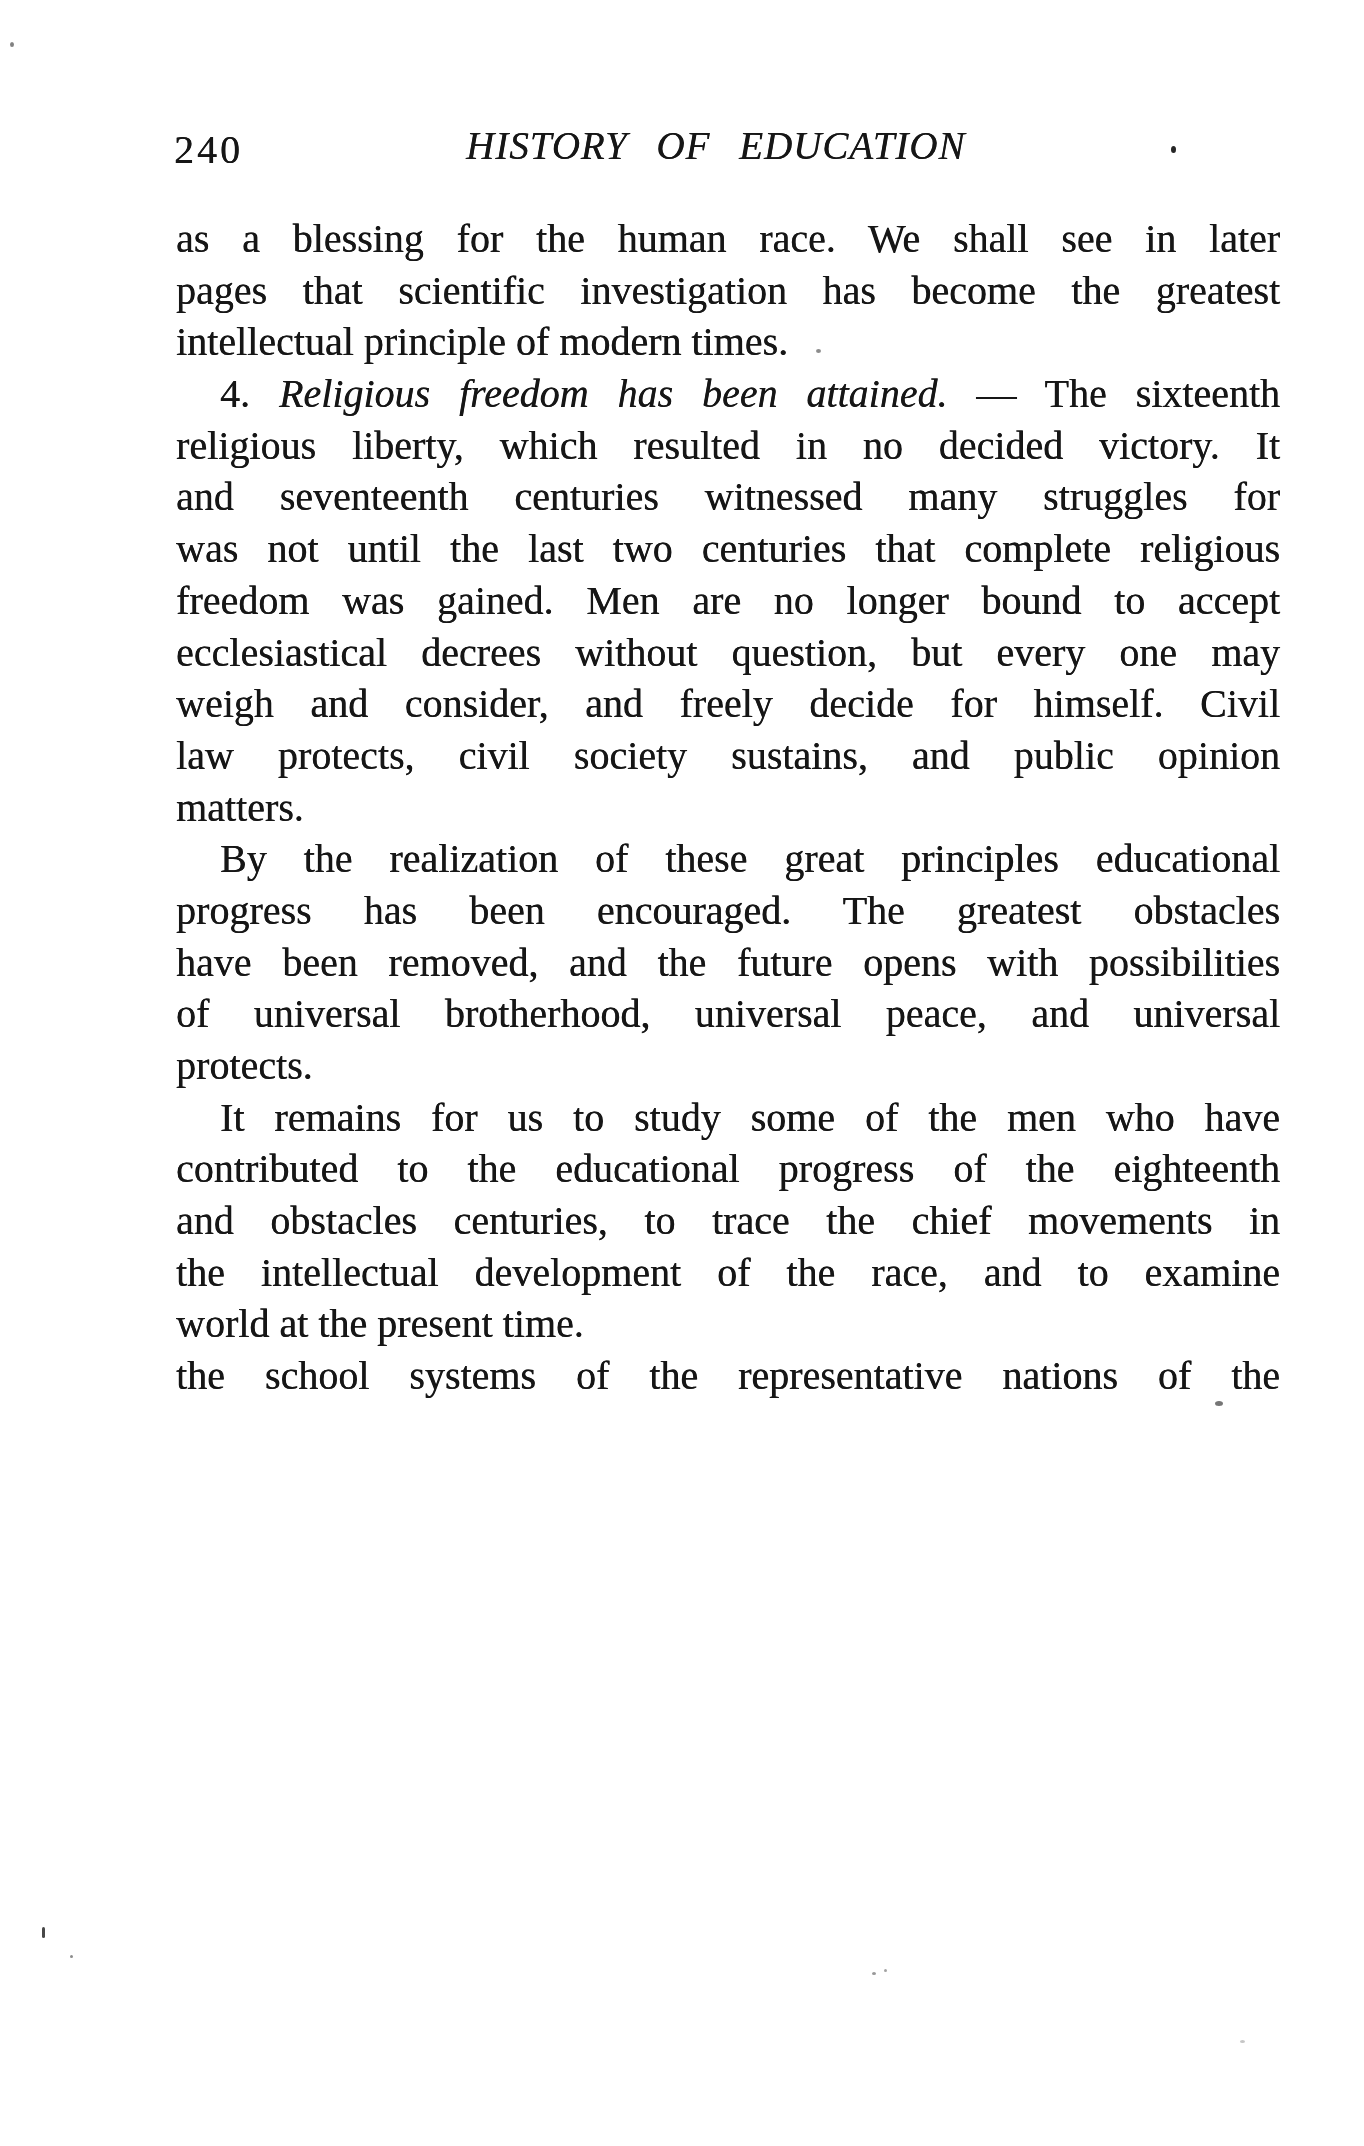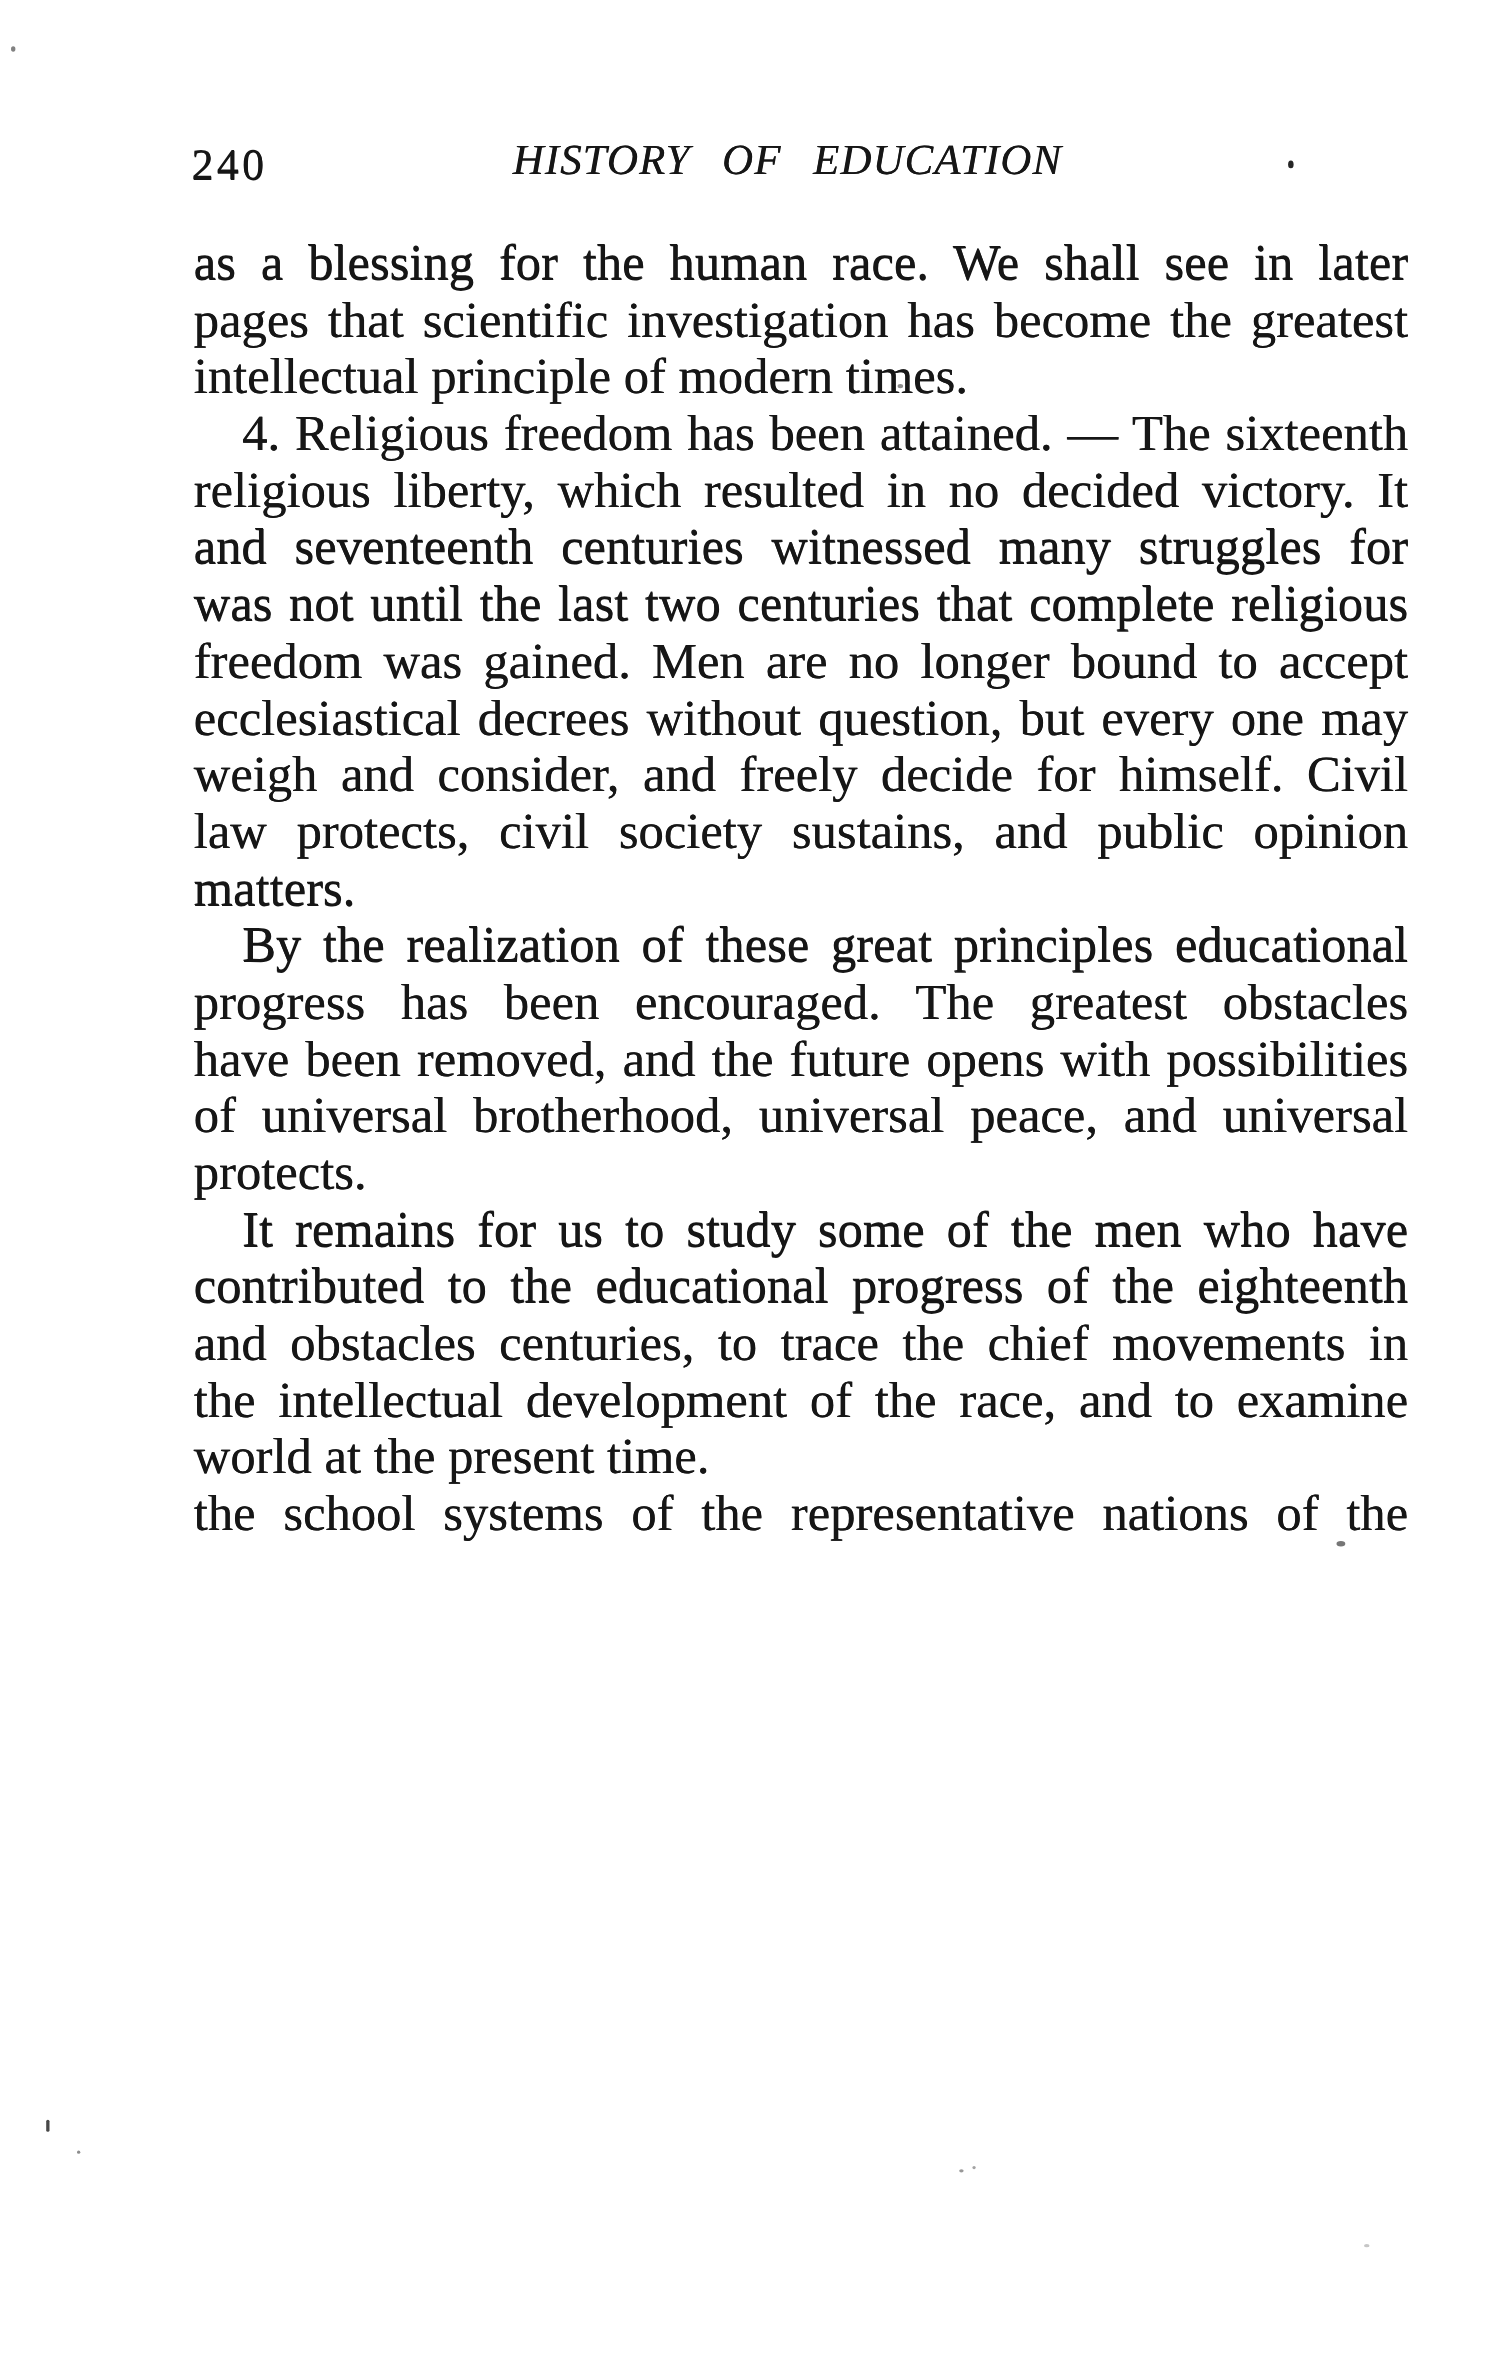--- a/index.html
+++ b/index.html
@@ -38,38 +38,39 @@
     letter-spacing: 1px;
     word-spacing: 18px;
     white-space: nowrap;
     text-shadow: 0.3px 0.3px 0 currentColor;
   }
   .body-text {
     position: absolute;
     left: 176px;
     top: 213px;
     width: 1104px;
-    font-size: 46px;
+    font-size: 40px;
     line-height: 51.7px;
     text-shadow: 0.35px 0.35px 0 currentColor;
   }
   .line {
     height: 51.7px;
     text-align: justify;
     text-align-last: justify;
     white-space: normal;
   }
   .line.end {
     text-align-last: left;
   }
   .indent {
     display: inline-block;
     width: 44px;
   }
   .it {
+    font-style: italic;
   }
   .speck {
     position: absolute;
     background: #1a1a1a;
   }
 </style>
 </head>
 <body style="color: rgb(22, 22, 22); background: rgb(255, 255, 255);">
 
 <div class="page">

